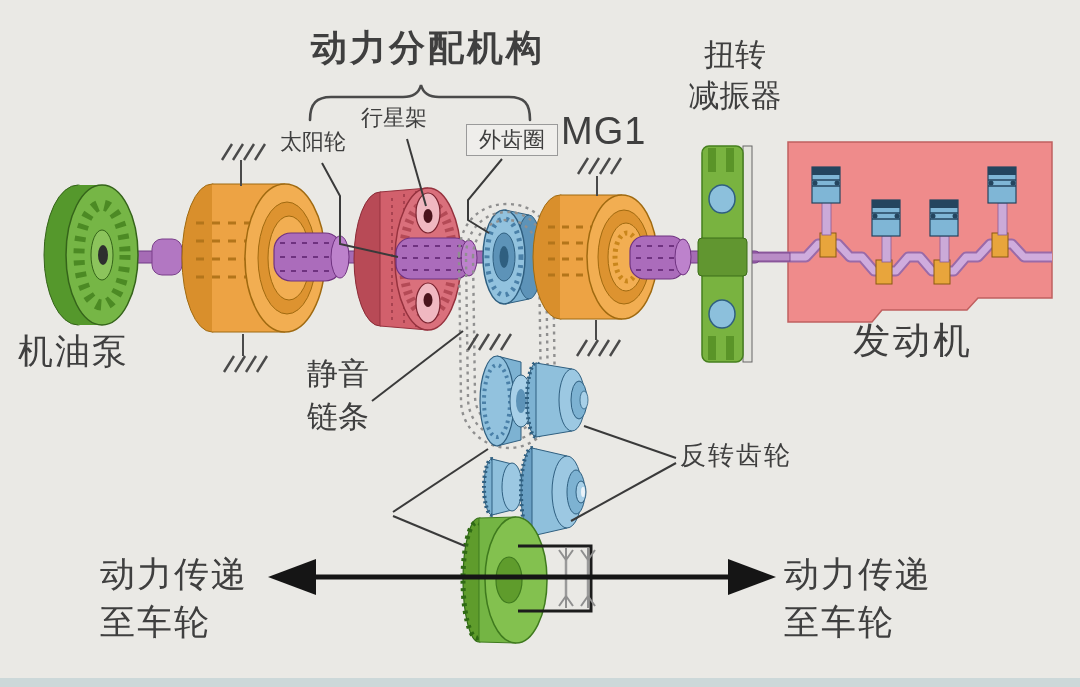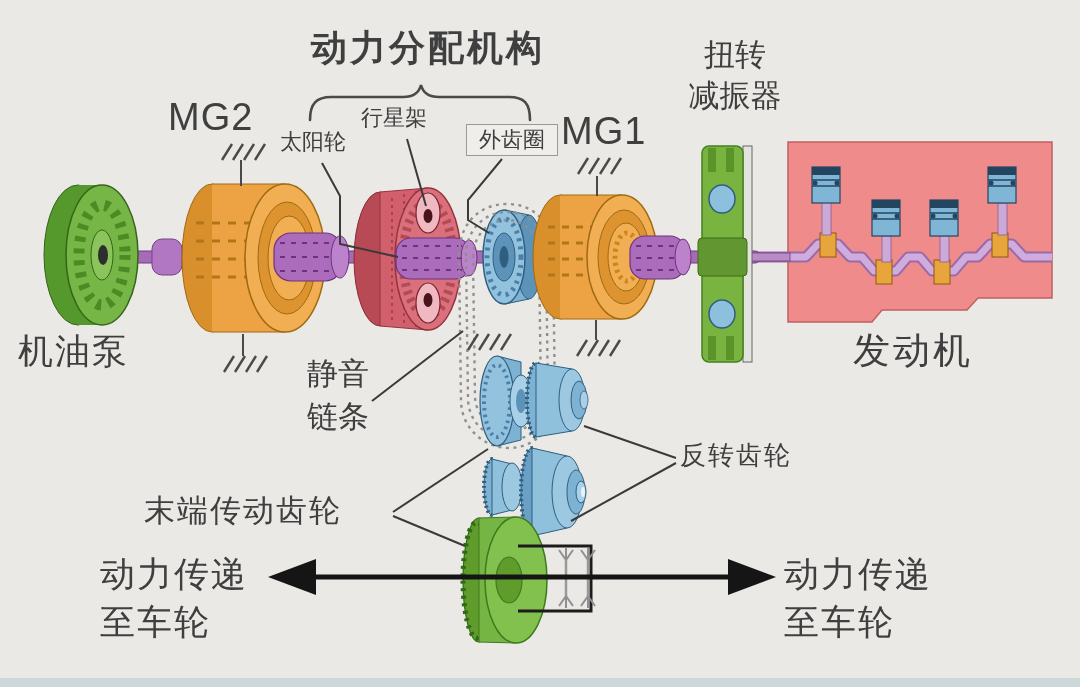--- a/index.html
+++ b/index.html
@@ -11,21 +11,21 @@
   #t-sun{left:280px;top:127px;font-size:22px;}
   #t-carrier{left:361px;top:103px;font-size:22px;font-family:Liberation Mono, monospace;}
   #t-ring{left:466px;top:124px;font-size:22px;border:1px solid #9a9a9a;padding:0 12px;background:rgba(255,255,255,.25);}
   #t-mg2{left:168px;top:96px;font-size:38px;letter-spacing:1px;}
   #t-mg1{left:561px;top:110px;font-size:38px;letter-spacing:1px;}
   #t-damper{left:655px;top:34px;width:160px;text-align:center;font-size:31px;line-height:41px;font-family:Liberation Serif, serif;}
   #t-oilpump{left:18px;top:328px;font-size:35px;letter-spacing:2px;}
   #t-chain{left:283px;top:352px;width:86px;text-align:right;font-size:31px;line-height:43px;}
   #t-finaldrive{left:144px;top:490px;font-size:31px;letter-spacing:2px;}
   #t-counter{left:680px;top:438px;font-size:26px;letter-spacing:2px;}
-  #t-engine{left:853px;top:326px;font-size:37px;letter-spacing:3px;}
+  #t-engine{left:853px;top:316px;font-size:37px;letter-spacing:3px;}
   #t-pl{left:100px;top:550px;font-size:35px;line-height:48px;letter-spacing:2px;}
   #t-pr{left:784px;top:550px;font-size:35px;line-height:48px;letter-spacing:2px;}
   #bottom-strip{position:absolute;left:0;bottom:0;width:1080px;height:9px;background:#ccd8d9;}
 </style>
 </head>
 <body>
 
 <div id="stage">
 
 <svg id="diagram-svg" width="1080" height="687" viewBox="0 0 1080 687" xmlns="http://www.w3.org/2000/svg">
@@ -284,32 +284,30 @@
     <line x1="284" y1="577" x2="760" y2="577" stroke="#151515" stroke-width="5"></line>
     <polygon points="268,577 316,559 316,595" fill="#151515"></polygon>
     <polygon points="776,577 728,559 728,595" fill="#151515"></polygon>
   </g>
 </svg>
 
 <div class="lbl" id="t-title">动力分配机构</div>
 <div class="lbl" id="t-sun">太阳轮</div>
 <div class="lbl" id="t-carrier">行星架</div>
 <div class="lbl" id="t-ring">外齿圈</div>
-<div class="lbl" id="t-mg2">MG2</div>
 <div class="lbl" id="t-mg1">MG1</div>
 <div class="lbl" id="t-damper">
   <div>扭转</div>
   <div>减振器</div>
 </div>
 <div class="lbl" id="t-oilpump">机油泵</div>
 <div class="lbl" id="t-chain">
   <div>静音</div>
   <div>链条</div>
 </div>
-<div class="lbl" id="t-finaldrive">末端传动齿轮</div>
 <div class="lbl" id="t-counter">反转齿轮</div>
 <div class="lbl" id="t-engine">发动机</div>
 <div class="lbl" id="t-pl">
   <div>动力传递</div>
   <div>至车轮</div>
 </div>
 <div class="lbl" id="t-pr">
   <div>动力传递</div>
   <div>至车轮</div>
 </div>

